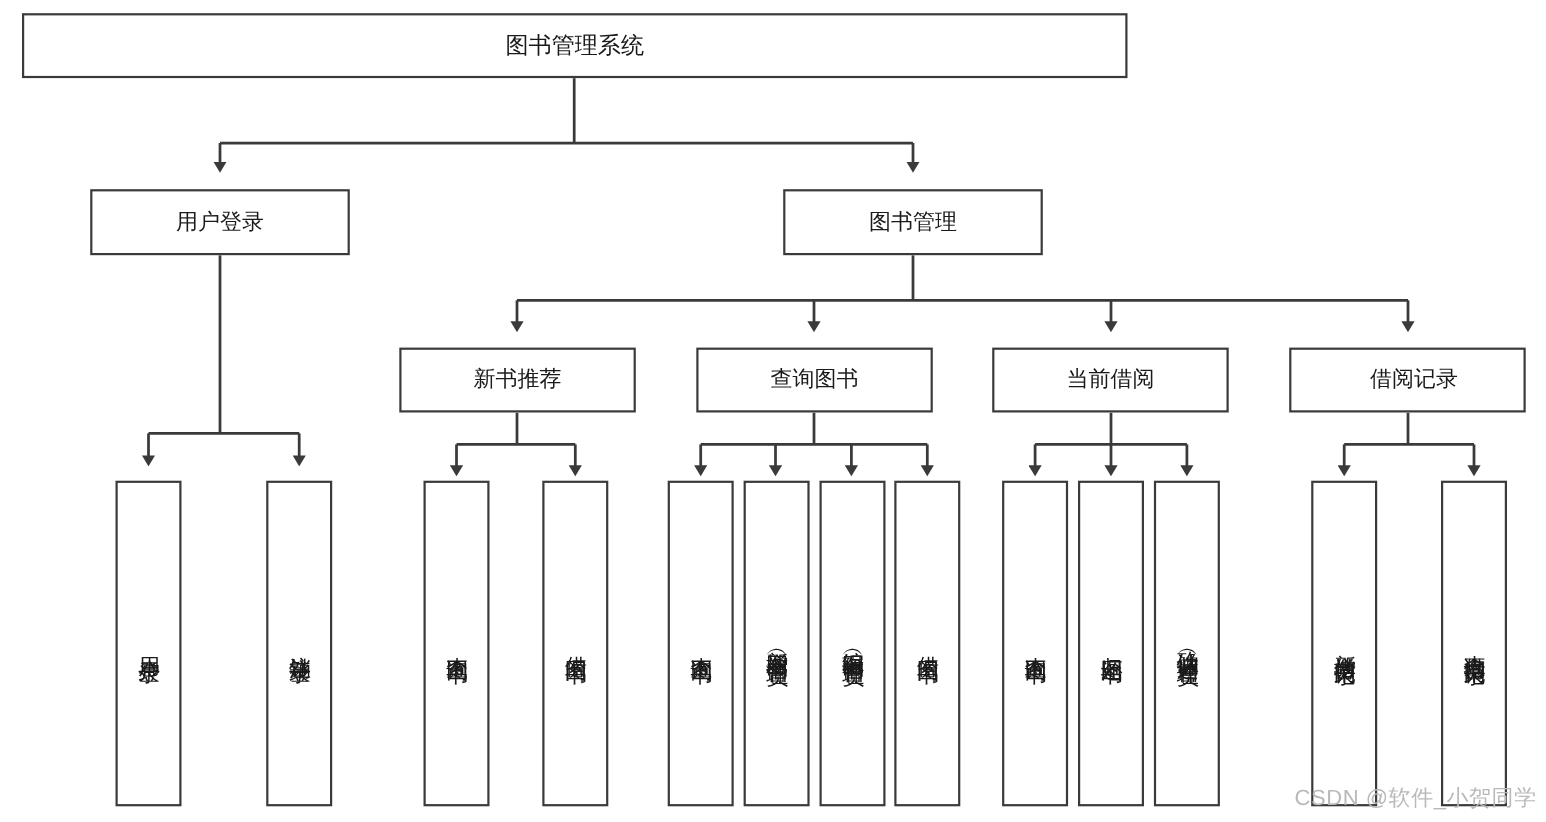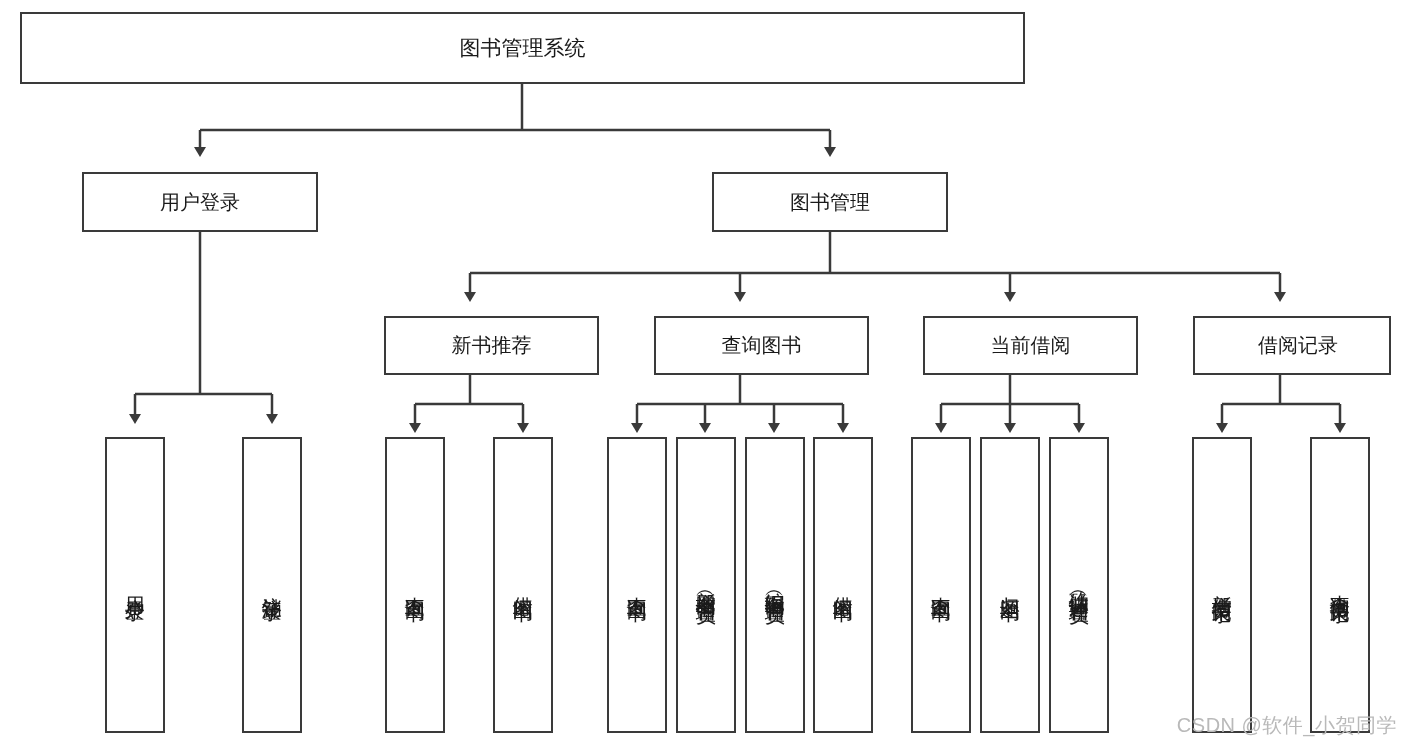--- a/index.html
+++ b/index.html
@@ -33,21 +33,21 @@
     background: #ffffff;
     color: #1a1a1a;
     display: flex;
     align-items: center;
     justify-content: center;
     text-align: center;
     line-height: 1.22;
   }
   .node.level0 { font-size: 21px; }
   .node.level1 { font-size: 20px; }
-  .node.level2 { font-size: 20px; margin-left: 21px; }
+  .node.level2 { font-size: 20px; }
   .node.leaf {
     font-size: 20px;
     writing-mode: vertical-rl;
     text-orientation: upright;
     letter-spacing: 1px;
     padding: 6px 0;
   }
   .node.leaf .vtext {
     writing-mode: vertical-rl;
     text-orientation: upright;
@@ -120,41 +120,41 @@
       <path d="M1010,404 L1010,424" marker-end="url(#arrow)"></path>
       <path d="M1079,404 L1079,424" marker-end="url(#arrow)"></path>
 
       <path d="M1280,375 L1280,404"></path>
       <path d="M1222,404 L1340,404"></path>
       <path d="M1222,404 L1222,424" marker-end="url(#arrow)"></path>
       <path d="M1340,404 L1340,424" marker-end="url(#arrow)"></path>
     </g>
   </svg>
 
-  <div class="node level0" style="left:20px; top:12px; width:1005px; height:72px;">
+  <div class="node level0" style="left:20px; top:12px; width:1005px; height:59px;">
     <span>图书管理系统</span>
   </div>
 
   <div class="node level1" style="left:82px; top:172px; width:236px; height:60px;">
     <span>用户登录</span>
   </div>
   <div class="node level1" style="left:712px; top:172px; width:236px; height:60px;">
     <span>图书管理</span>
   </div>
 
   <div class="node level2" style="left:363px; top:316px; width:215px; height:59px;">
     <span>新书推荐</span>
   </div>
   <div class="node level2" style="left:633px; top:316px; width:215px; height:59px;">
     <span>查询图书</span>
   </div>
   <div class="node level2" style="left:902px; top:316px; width:215px; height:59px;">
     <span>当前借阅</span>
   </div>
-  <div class="node level2" style="left:1172px; top:316px; width:198px; height:59px;padding-left:12px;">
+  <div class="node level2" style="left:1172px; top:316px; width:215px; height:59px;padding-left:12px;">
     <span>借阅记录</span>
   </div>
 
   <div class="node leaf" style="left:105px; top:437px; width:60px; height:296px;">
     <span class="leafwrap">
         <span class="vtext">用户登录</span>
       </span>
   </div>
   <div class="node leaf" style="left:242px; top:437px; width:60px; height:296px;">
     <span class="leafwrap">

